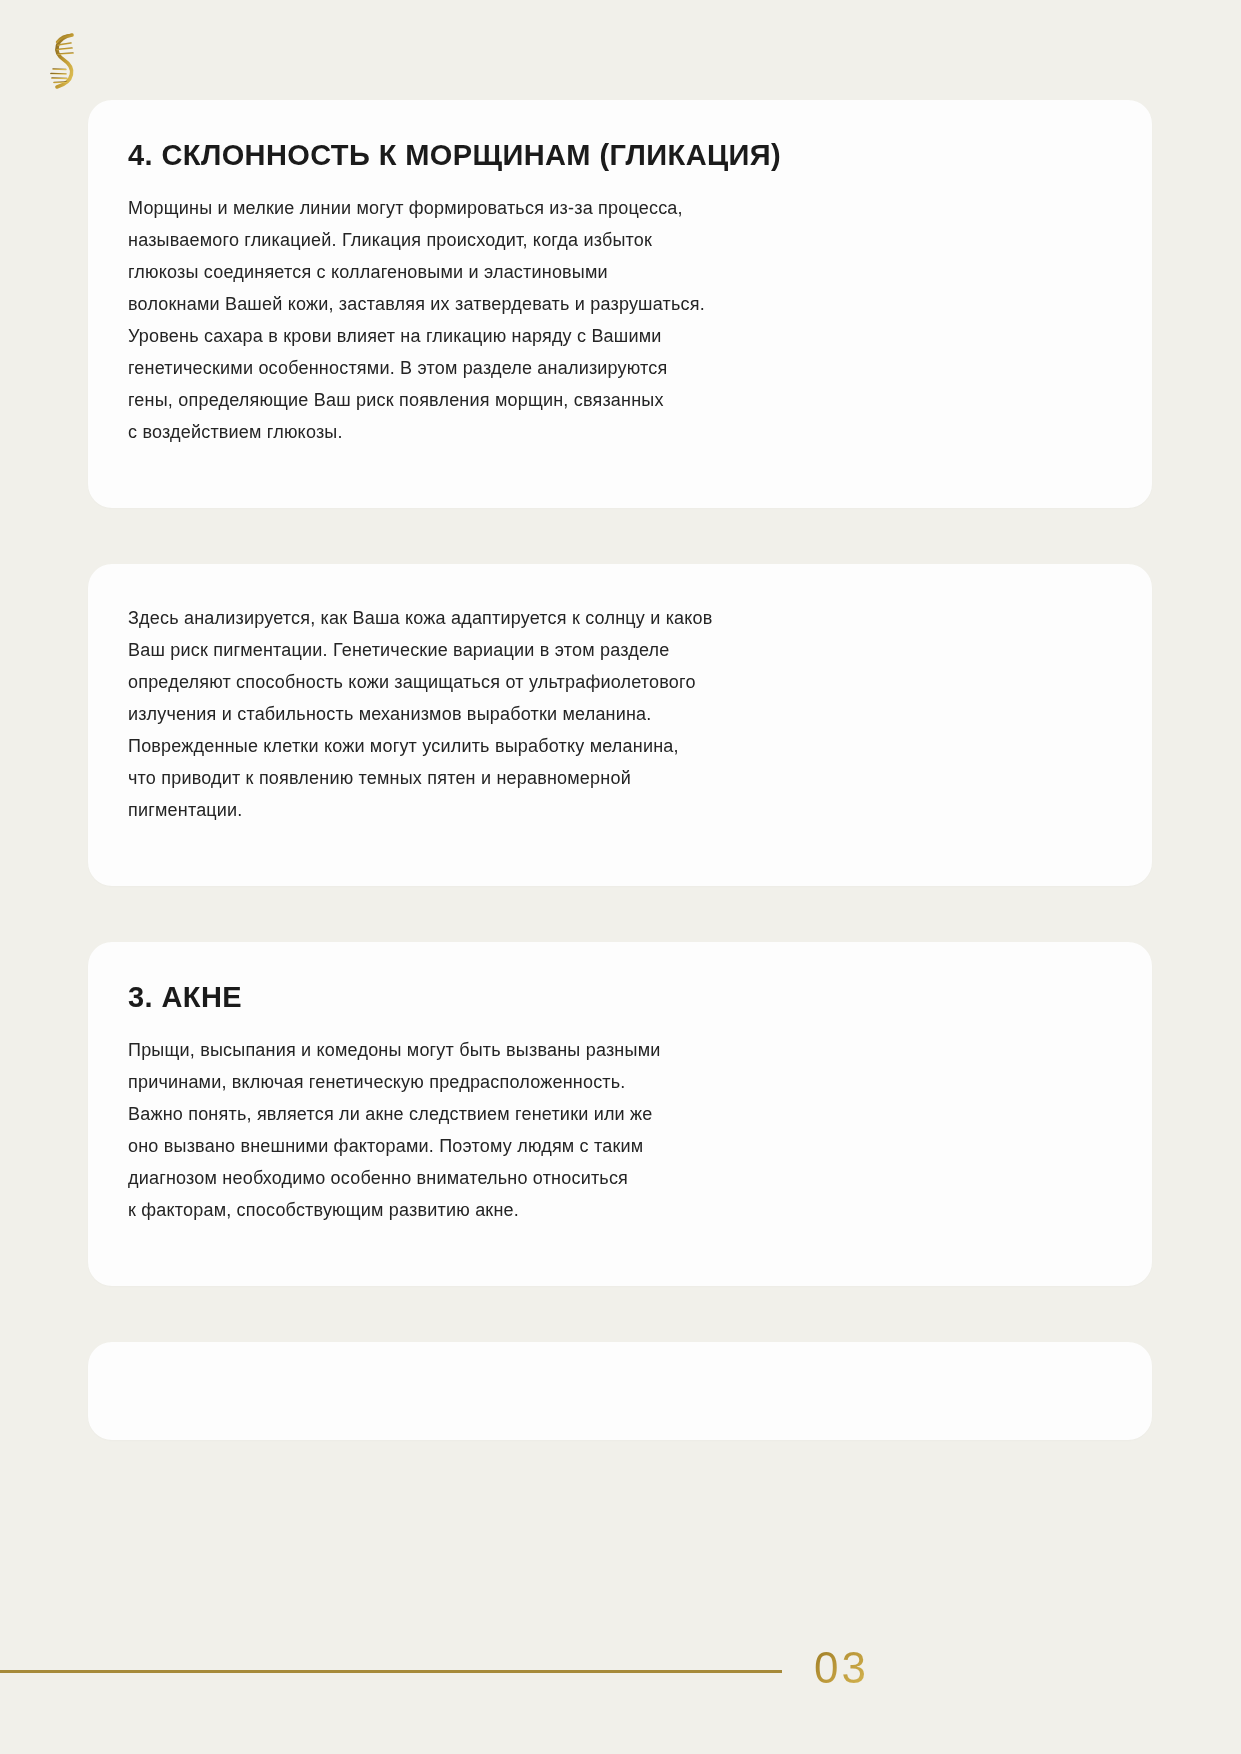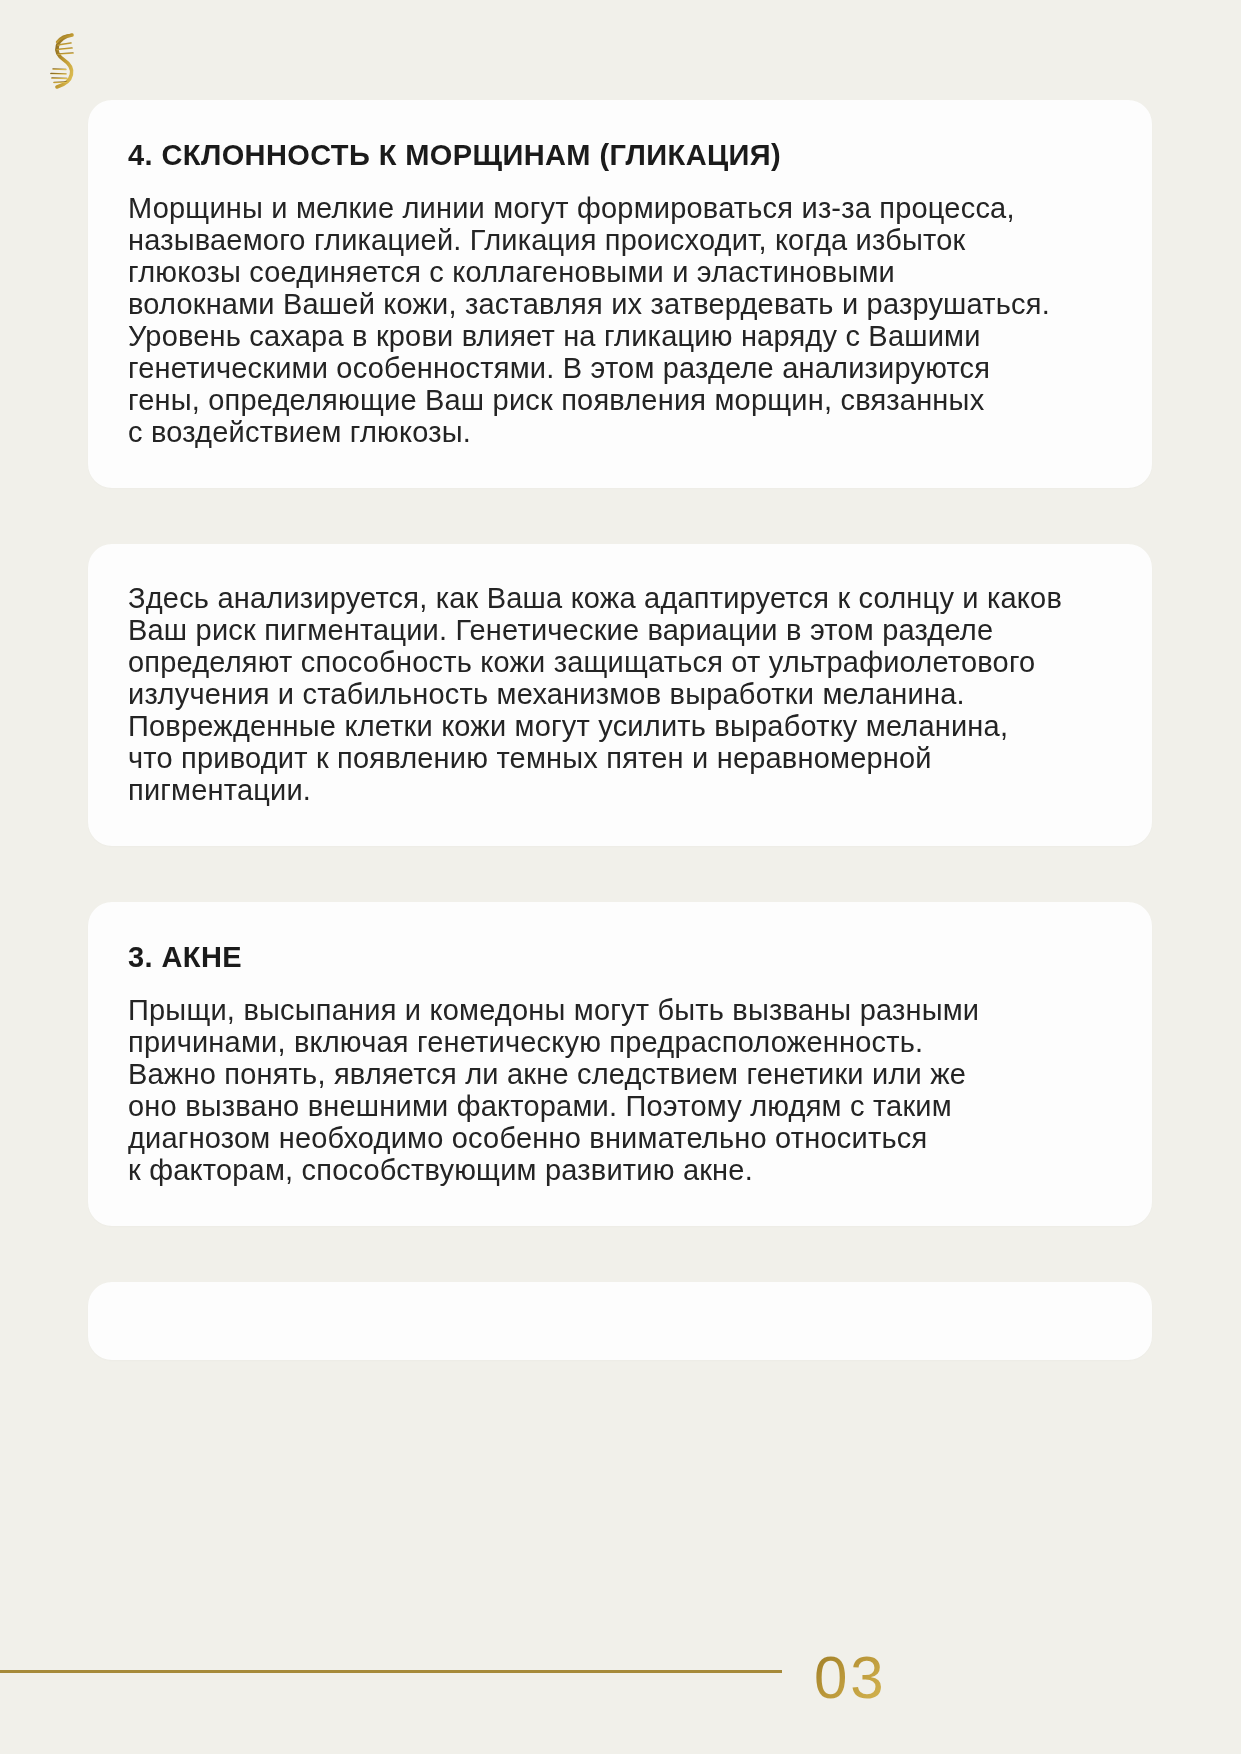--- a/index.html
+++ b/index.html
@@ -23,53 +23,53 @@
   }
   .content {
     position: absolute;
     left: 88px;
     top: 100px;
     width: 1064px;
   }
   .card {
     background: #fdfdfd;
     border-radius: 24px;
-    padding: 38px 44px 40px 40px;
+    padding: 38px 44px 60px 40px;
     margin-bottom: 56px;
     box-shadow: 0 1px 2px rgba(0,0,0,0.02);
   }
   .card h2 {
     margin: 0 0 20px 0;
     font-size: 29px;
     line-height: 34px;
     font-weight: 800;
     color: #1b1b1b;
     letter-spacing: 0.4px;
   }
   .card p {
     margin: 0;
-    font-size: 29px;
+    font-size: 18px;
     line-height: 32px;
     color: #242424;
     letter-spacing: 0.2px;
     white-space: pre-line;
   }
   .footer-line {
     position: absolute;
     left: 0;
     top: 1670px;
     width: 782px;
     height: 3px;
     background: #a68a3a;
   }
   .page-number {
     position: absolute;
     left: 814px;
     top: 1643px;
-    font-size: 60px;
+    font-size: 44px;
     font-weight: 200;
     letter-spacing: 3px;
     background: linear-gradient(135deg, #9a7a24 0%, #bb983a 45%, #d9ba55 100%);
     -webkit-background-clip: text;
     background-clip: text;
     -webkit-text-fill-color: transparent;
     color: #b5922f;
   }
 </style>
 </head>

